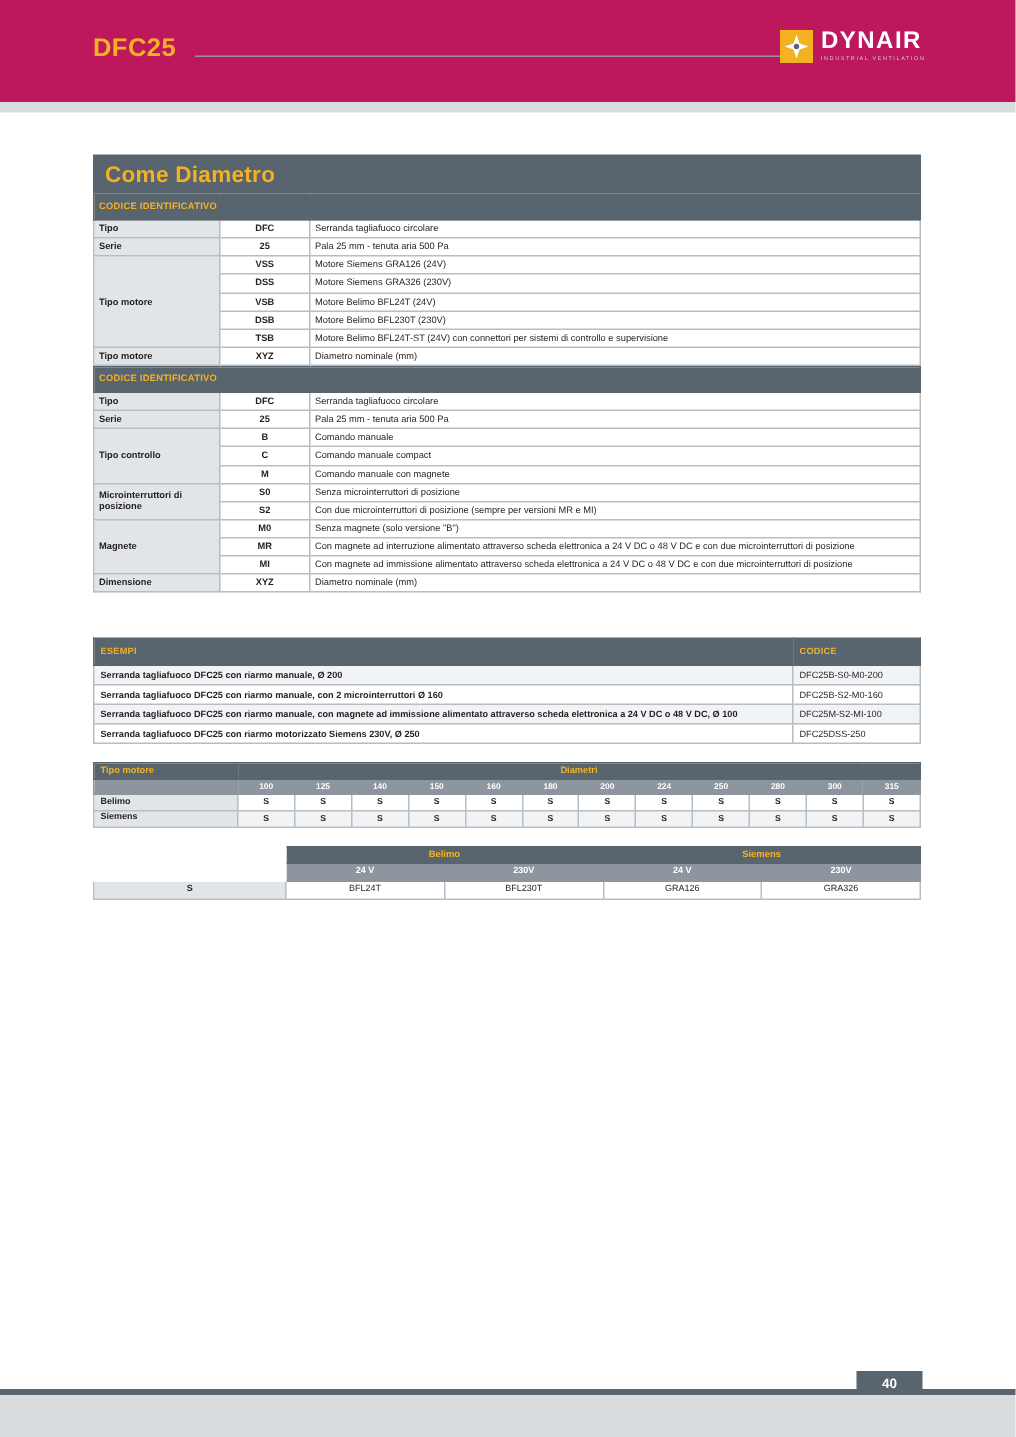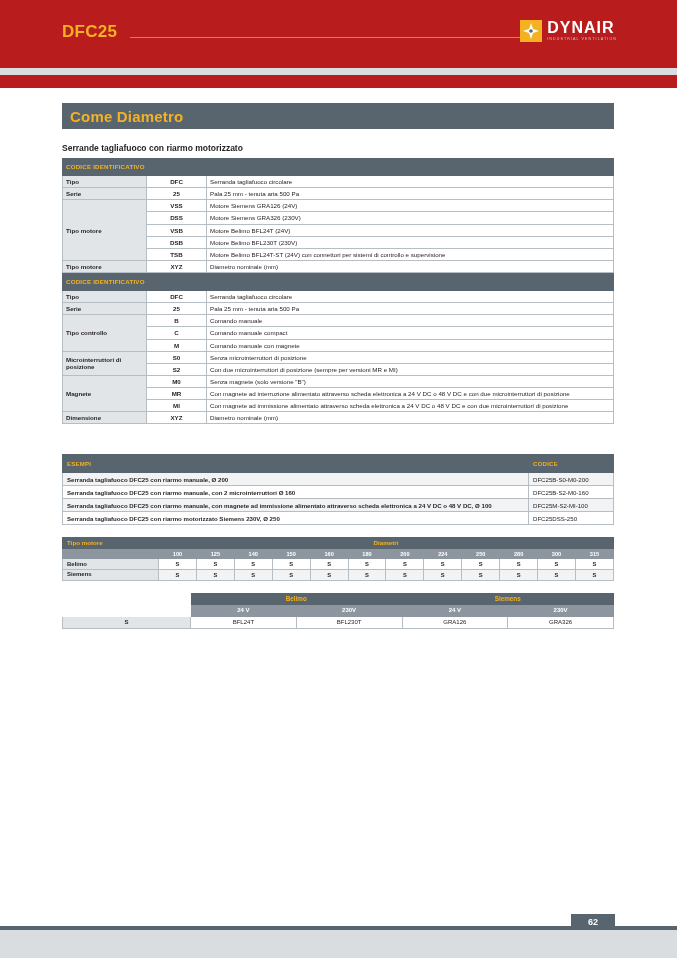--- a/index.html
+++ b/index.html
@@ -19,22 +19,22 @@
     position: relative;
     width: 677px;
     height: 958px;
     box-sizing: border-box;
   }
   
   .header {
     position: absolute;
     top: 0; left: 0;
     width: 677px;
-    height: 88px;
-    background: #b91c1c;
+    height: 68px;
+    background: #be185d;
   }
   .header-title {
     position: absolute;
     left: 62px;
     top: 22px;
     font-size: 17px;
     font-weight: bold;
     color: #f4b223;
     letter-spacing: 0.3px;
   }
@@ -296,21 +296,20 @@
     </div>
   </div>
   <div class="header-shadow"></div>
 
   <div class="content">
 
     <div class="title-bar">
       <span class="t">Come Diametro</span>
     </div>
 
-    <div class="section-title">Serrande tagliafuoco con riarmo motorizzato</div>
     <table class="grid">
       <colgroup>
           <col style="width:84px">
           <col style="width:60px">
           <col>
         </colgroup>
       <tbody>
         <tr class="hdr-row">
           <td colspan="3">CODICE IDENTIFICATIVO</td>
         </tr>
@@ -537,15 +536,15 @@
             <td>GRA326</td>
           </tr>
         </tbody>
       </table>
     </div>
 
   </div>
 
   <div class="footer-rule"></div>
   <div class="footer-band"></div>
-  <div class="page-num">62</div>
+  <div class="page-num">40</div>
 
 </div>
 
 </body></html>

